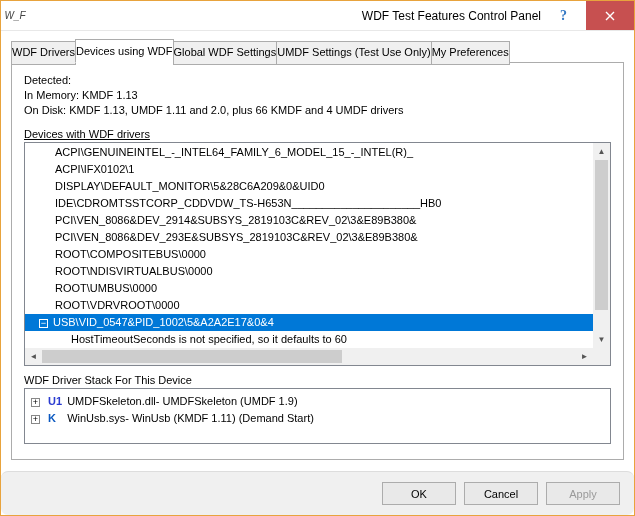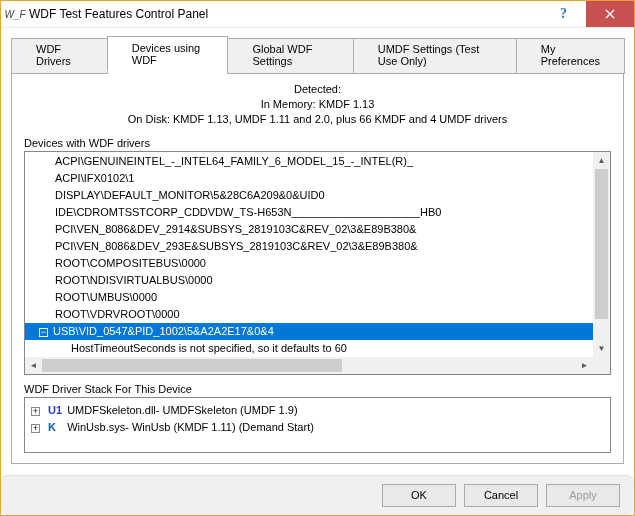--- a/index.html
+++ b/index.html
@@ -1,35 +1,35 @@
 <!DOCTYPE html>
 <html><head>
 <meta charset="utf-8">
 <style>
 * { box-sizing: border-box; margin: 0; padding: 0; }
 body { font-family: "Segoe UI", Tahoma, sans-serif; font-size: 11px; background: #f0f0f0; width: 635px; height: 516px; overflow: hidden; }
 .window { width: 635px; height: 516px; border: 1px solid #e8a33d; background: #fff; display: flex; flex-direction: column; }
 .titlebar { height: 30px; background: #fff; display: flex; align-items: center; border-bottom: 1px solid #e8e8e8; }
 .titlebar-icon { width: 28px; display: flex; align-items: center; justify-content: center; font-size: 10px; color: #444; font-style: italic; }
-.titlebar-title { flex: 1; text-align: left; font-size: 12px; color: #000; }
+.titlebar-title { flex: 1; text-align: right; font-size: 12px; color: #000; }
 .titlebar-controls { display: flex; height: 100%; }
 .tbc { width: 45px; display: flex; align-items: center; justify-content: center; font-size: 12px; }
 .help-btn { color: #3478c4; font-family: Georgia, serif; font-weight: bold; font-size: 14px; }
 .close-btn { background: #c75050; color: #fff; width: 48px; font-size: 13px; }
 .content { flex: 1; padding: 8px 10px 10px 10px; display: flex; flex-direction: column; }
 .tabs { display: flex; position: relative; z-index: 2; }
-.tab { padding: 4px 24px; border: 1px solid #acacac; background: #fff; margin-right: -1px; font-size: 11px; position: relative; cursor: default; }
+.tab { padding: 4px 0; border: 1px solid #acacac; background: #fff; margin-right: -1px; font-size: 11px; position: relative; cursor: default; }
 .tab.inactive { background: #f0f0f0; top: 2px; }
 .tab.active { border-bottom: 1px solid #fff; top: 0; padding-top: 5px; padding-bottom: 5px; }
 .tab-body { border: 1px solid #acacac; flex: 1; padding: 10px 12px; position: relative; top: -1px; background: #fff; display: flex; flex-direction: column; overflow: hidden; }
-.detected-block { line-height: 1.35; margin-bottom: 10px; text-align: center; }
+.detected-block { line-height: 1.35; margin-bottom: 10px; }
 .mid-row { display: flex; gap: 12px; flex: 0 0 auto; }
 .left-col { flex: 1; display: flex; flex-direction: column; }
 .right-col { width: 215px; padding-top: 15px; }
-.label { margin-bottom: 2px; }
+.label { margin-bottom: 2px; text-decoration: underline; }
 .listbox { border: 1px solid #828790; height: 224px; position: relative; overflow: hidden; background: #fff; }
 .list-inner { font-family: Tahoma, sans-serif; font-size: 11px; line-height: 17px; overflow: hidden; height: 100%; padding-top: 1px; }
 .list-row { white-space: nowrap; padding-left: 30px; overflow: hidden; }
 .list-row.sel { background: #0078d7; color: #fff; padding-left: 14px; }
 .list-row.sel .expander { color: #fff; border-color: #fff; }
 .list-row.child { padding-left: 46px; }
 .expander { display: inline-block; width: 9px; height: 9px; border: 1px solid #888; text-align: center; line-height: 7px; font-size: 9px; margin-right: 5px; position: relative; top: 0; background: #fff; color: #000; }
 .sel .expander { background: transparent; }
 .vscroll { position: absolute; right: 0; top: 0; bottom: 17px; width: 17px; background: #f0f0f0; display: flex; flex-direction: column; }
 .hscroll { position: absolute; left: 0; right: 17px; bottom: 0; height: 17px; background: #f0f0f0; display: flex; }

